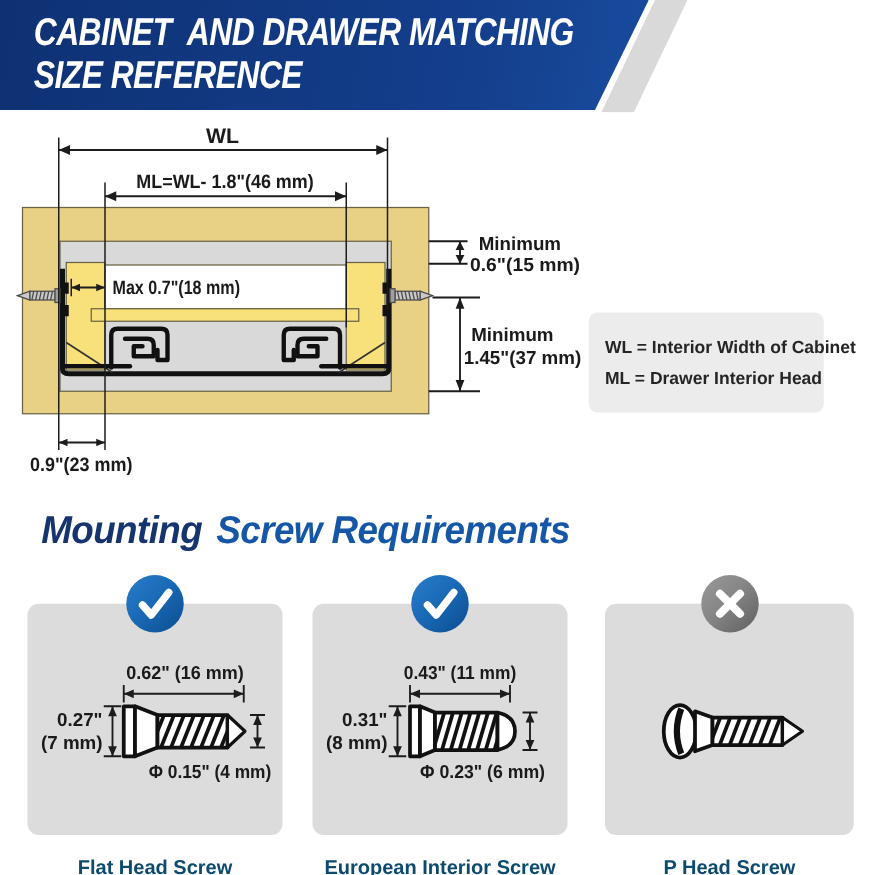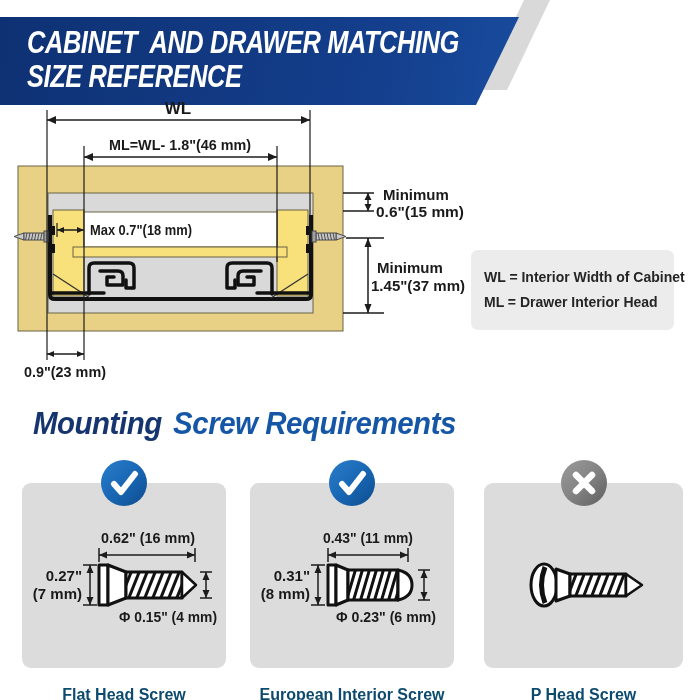--- a/index.html
+++ b/index.html
@@ -2,40 +2,40 @@
 <html><head>
 <meta charset="utf-8">
 <style>
   html,body{margin:0;padding:0;}
   body{
     width:700px;height:700px;position:relative;overflow:hidden;background:#ffffff;
     font-family:"Liberation Sans","DejaVu Sans",sans-serif;
   }
   
   .banner{
-    position:absolute;left:0;top:17px;width:700px;height:88px;
+    position:absolute;left:0;top:0;width:700px;height:88px;
     background:linear-gradient(100deg,#0e3173 0%,#143f8d 55%,#1e5cb4 100%);
     clip-path:polygon(0 0,519px 0,476px 88px,0 88px);
   }
   .banner-stripe{
     position:absolute;left:0;top:0;width:700px;height:90px;
     background:#d9d9d9;
     clip-path:polygon(524px 0,550px 0,507px 90px,481px 90px);
   }
   .banner-text{position:absolute;left:27px;top:9px;color:#ffffff;}
   .banner-line{
     font-size:31px;font-weight:bold;font-style:italic;line-height:34px;
     letter-spacing:-0.5px;white-space:pre;transform:scaleX(0.82);transform-origin:left top;
   }
   
   .diagram-svg{position:absolute;left:0;top:88px;}
   .dim-text{font-weight:bold;fill:#1a1a1a;}
   
   .legend{
-    position:absolute;left:471px;top:250px;width:203px;height:80px;
+    position:absolute;left:471px;top:250px;width:188px;height:80px;
     background:#ececec;border-radius:7px;box-sizing:border-box;
     padding:15px 0 0 13px;
   }
   .legend-line{font-size:14px;font-weight:bold;color:#252525;line-height:25px;white-space:pre;}
   
   .section-title{
     position:absolute;left:33px;top:406px;white-space:pre;
     font-size:31px;font-weight:bold;font-style:italic;letter-spacing:-0.5px;
     transform:scaleX(0.95);transform-origin:left top;
   }

